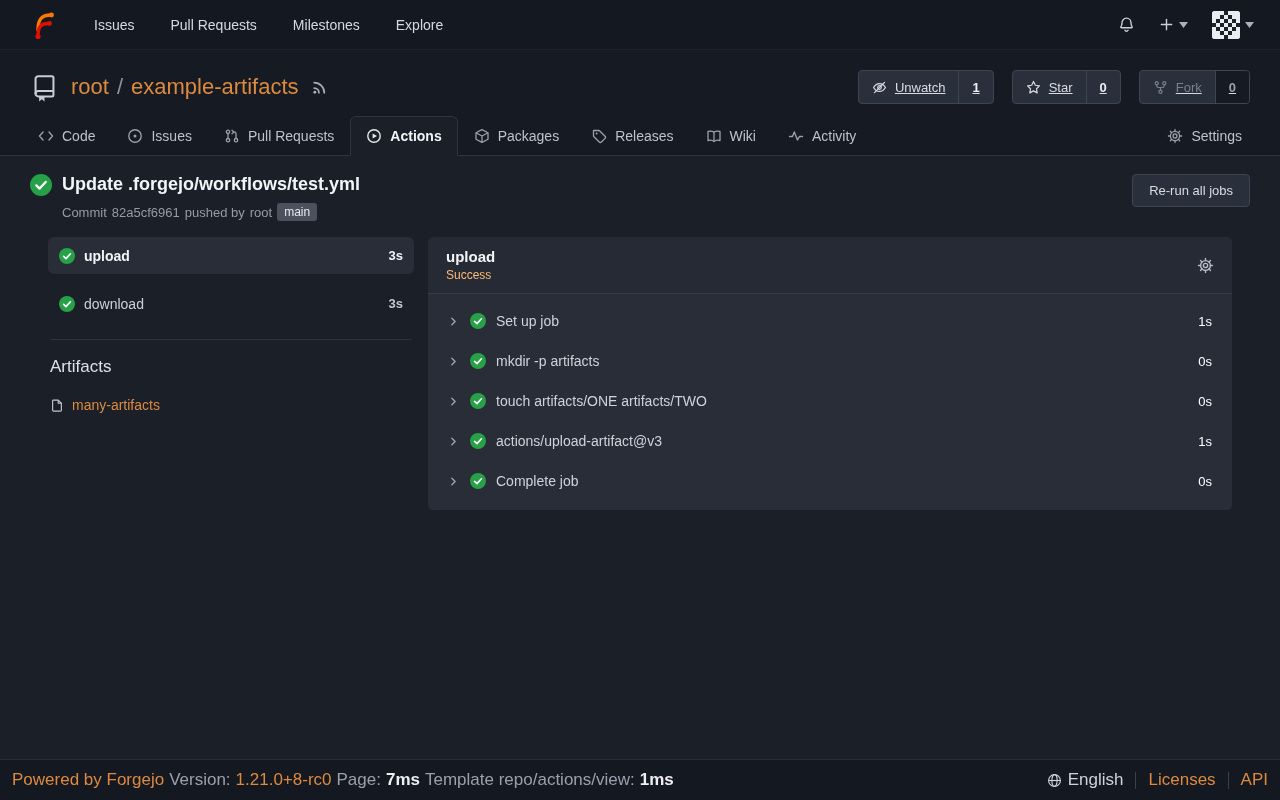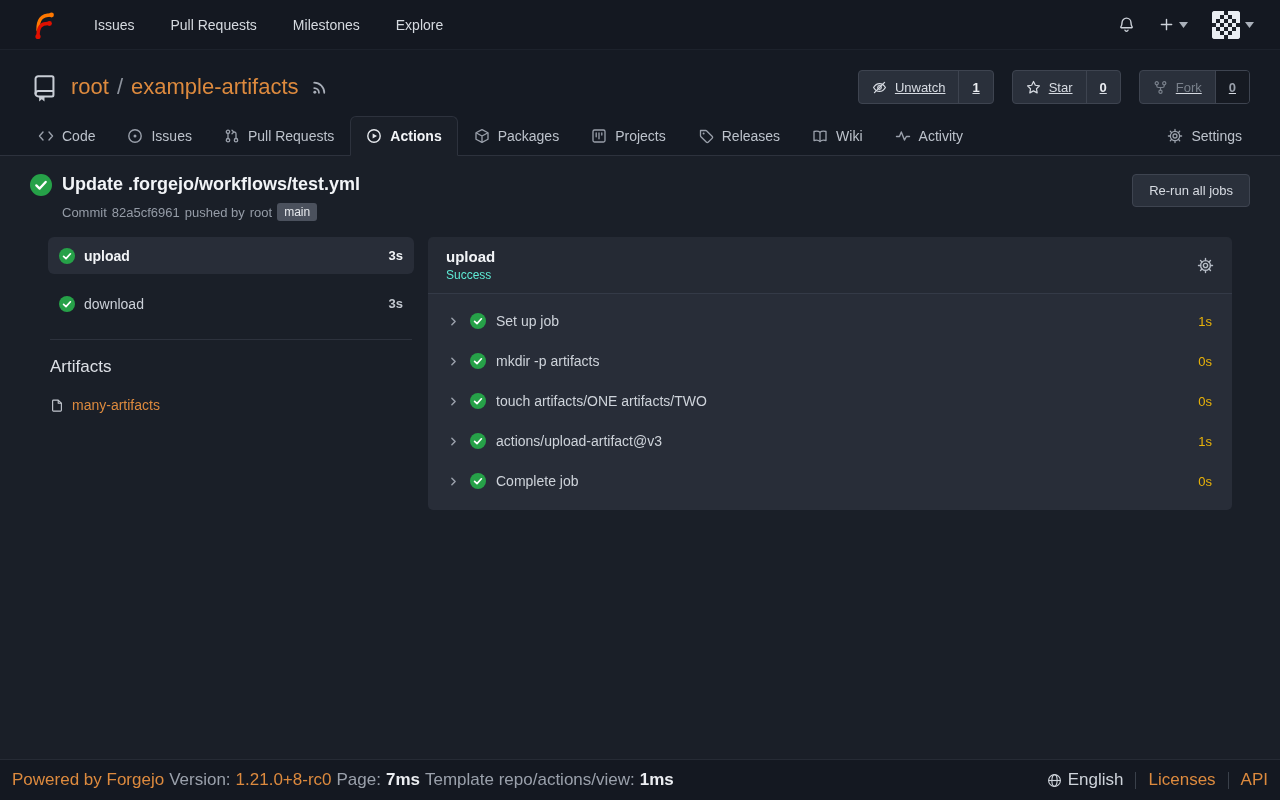--- a/index.html
+++ b/index.html
@@ -79,27 +79,27 @@
   .side-divider { border:none; border-top:1px solid var(--border); margin:17px 2px; }
   .artifacts-title { font-size:17px; font-weight:400; color:#dde0e6; margin:14px 0 20px 2px; }
   .artifact-item { display:flex; align-items:center; gap:8px; margin-left:2px; }
   .artifact-icon { color:#c3c8d0; }
   .artifact-link { color:var(--accent,#dd8a3e); font-size:14px; text-decoration:none; cursor:pointer; }
 
   
   .panel { flex:1 1 auto; border-radius:5px; overflow:hidden; }
   .panel-header { background:var(--panel-header-bg); padding:11px 18px; display:flex; align-items:center; border-bottom:1px solid #343a47; }
   .panel-job-name { font-size:15px; font-weight:700; color:#f2f4f7; }
-  .panel-job-status { font-size:12px; color:#5eead4; margin-top:3px; }
+  .panel-job-status { font-size:12px; color:#fdba74; margin-top:3px; }
   .panel-gear { margin-left:auto; color:#b6bcc6; cursor:pointer; }
   .steps { background:var(--panel-bg); padding:7px 0 9px; }
   .step-row { height:40px; display:flex; align-items:center; padding:0 20px 0 19px; gap:10px; cursor:pointer; }
   .step-chevron { color:#9aa0ab; }
   .step-name { font-size:14px; color:#ced3da; }
-  .step-dur { margin-left:auto; font-size:13px; color:#eab308; }
+  .step-dur { margin-left:auto; font-size:13px; color:#ffffff; }
 
   .spacer { flex:1 1 auto; }
 
   
   .footer { height:41px; background:var(--nav-bg); border-top:1px solid #262b35; display:flex; padding:0 12px; font-size:17px; color:#9aa0ab; flex:0 0 auto; }
   .footer-left { display:flex; align-items:center; gap:5px; white-space:nowrap; }
   .f-link { color:var(--accent,#dd8a3e); text-decoration:none; cursor:pointer; }
   .f-bold { color:#eceef2; font-weight:700; }
   .footer-right { margin-left:auto; display:flex; align-items:center; gap:12px; }
   .f-lang { display:flex; align-items:center; gap:6px; color:#ced3da; cursor:pointer; }
@@ -257,27 +257,20 @@
     <span>Actions</span>
   </span>
   <span class="tab">
     <svg class="t-icon" width="16" height="16" viewBox="0 0 16 16" fill="none" stroke="currentColor" stroke-width="1.3" stroke-linejoin="round">
         <path d="M8 1.6 14 4.8v6.4L8 14.4 2 11.2V4.8z"></path>
         <path d="M2 4.8 8 8l6-3.2M8 8v6.4"></path>
       </svg>
     <span>Packages</span>
   </span>
   <span class="tab">
-    <svg class="t-icon" width="16" height="16" viewBox="0 0 16 16" fill="none" stroke="currentColor" stroke-width="1.3" stroke-linecap="round">
-        <rect x="2" y="2" width="12" height="12" rx="1.5"></rect>
-        <path d="M5.2 4.8v4M8 4.8v6M10.8 4.8v2.2"></path>
-      </svg>
-    <span>Projects</span>
-  </span>
-  <span class="tab">
     <svg class="t-icon" width="16" height="16" viewBox="0 0 16 16" fill="none" stroke="currentColor" stroke-width="1.3" stroke-linejoin="round">
         <path d="M2.5 2.5h5.2a1.5 1.5 0 0 1 1.06.44l5.3 5.3a1.5 1.5 0 0 1 0 2.12l-3.7 3.7a1.5 1.5 0 0 1-2.12 0l-5.3-5.3A1.5 1.5 0 0 1 2.5 7.7z"></path>
         <circle cx="5.6" cy="5.6" r="1" fill="currentColor" stroke="none"></circle>
       </svg>
     <span>Releases</span>
   </span>
   <span class="tab">
     <svg class="t-icon" width="16" height="16" viewBox="0 0 16 16" fill="none" stroke="currentColor" stroke-width="1.3" stroke-linejoin="round">
         <path d="M8 4.3C6.4 2.9 3.9 3 2 3.5v9c1.9-.5 4.4-.6 6 1 1.6-1.6 4.1-1.5 6-1v-9c-1.9-.5-4.4-.6-6 .8z"></path>
         <path d="M8 4.3v9.2"></path>

